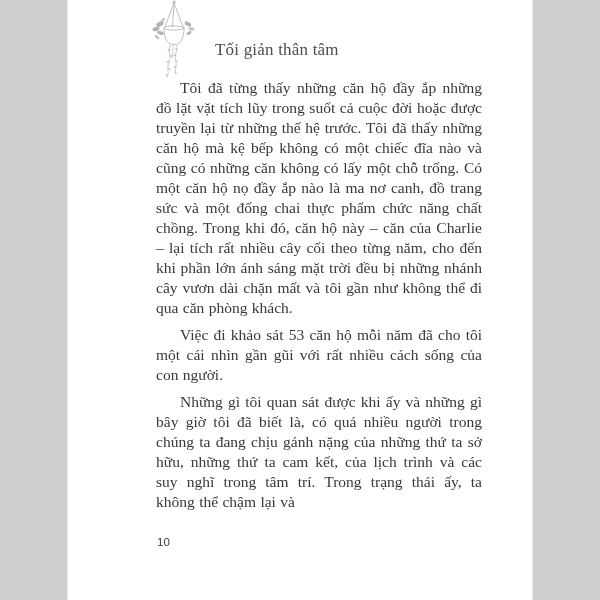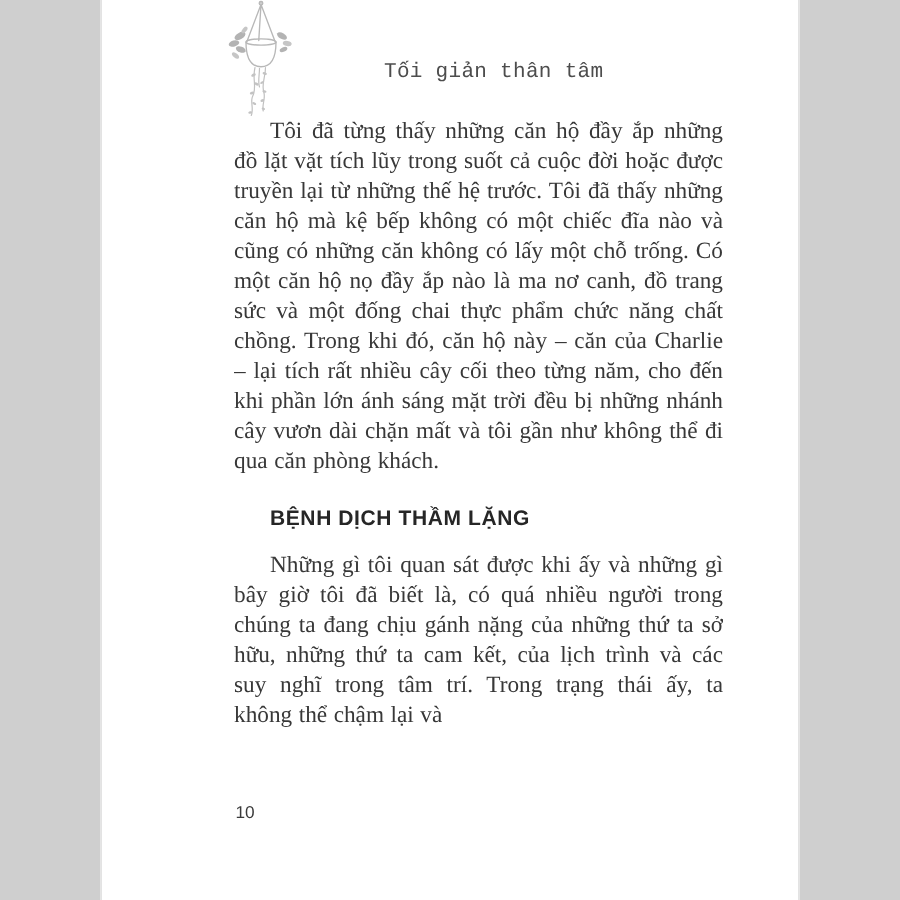--- a/index.html
+++ b/index.html
@@ -20,26 +20,25 @@
     box-sizing:border-box;
   }
   .plant{
     position:absolute;
     left:82px;top:0;
     width:48px;height:80px;
   }
   .running-header{
     position:absolute;
     left:147px;top:40px;
-    font-family:Liberation Mono, monospace;
-    font-size:14px;
+    font-family:Liberation Serif, serif;
+    font-size:17px;
     color:#4d4d4d;
     letter-spacing:.2px;
     white-space:nowrap;
-    margin-left:41px;
   }
   .content{
     position:absolute;
     left:88px;top:78px;
     width:326px;
     height:456px;
     overflow:hidden;
   }
   .content p{
     margin:0 0 7px 0;
@@ -114,19 +113,19 @@
         <ellipse cx="26.3" cy="61" rx="1.4" ry="0.8" transform="rotate(15 26.3 61)"></ellipse>
         <ellipse cx="24.9" cy="67" rx="1.3" ry="0.8" transform="rotate(-20 24.9 67)"></ellipse>
         <ellipse cx="25.6" cy="72.5" rx="1.2" ry="0.7" transform="rotate(20 25.6 72.5)"></ellipse>
       </g>
     </svg>
 
     <div class="running-header">Tối giản thân tâm</div>
 
     <div class="content">
       <p>Tôi đã từng thấy những căn hộ đầy ắp những đồ lặt vặt tích lũy trong suốt cả cuộc đời hoặc được truyền lại từ những thế hệ trước. Tôi đã thấy những căn hộ mà kệ bếp không có một chiếc đĩa nào và cũng có những căn không có lấy một chỗ trống. Có một căn hộ nọ đầy ắp nào là ma nơ canh, đồ trang sức và một đống chai thực phẩm chức năng chất chồng. Trong khi đó, căn hộ này – căn của Charlie – lại tích rất nhiều cây cối theo từng năm, cho đến khi phần lớn ánh sáng mặt trời đều bị những nhánh cây vươn dài chặn mất và tôi gần như không thể đi qua căn phòng khách.</p>
-      <h2>BỆNH DỊCH THẦM LẶNG</h2>
+      <p>Việc đi khảo sát 53 căn hộ mỗi năm đã cho tôi một cái nhìn gần gũi với rất nhiều cách sống của con người.</p>
       <p>Những gì tôi quan sát được khi ấy và những gì bây giờ tôi đã biết là, có quá nhiều người trong chúng ta đang chịu gánh nặng của những thứ ta sở hữu, những thứ ta cam kết, của lịch trình và các suy nghĩ trong tâm trí. Trong trạng thái ấy, ta không thể chậm lại và</p>
     </div>
 
     <div class="page-number">10</div>
   </div>
 </div>
 
 </body></html>

